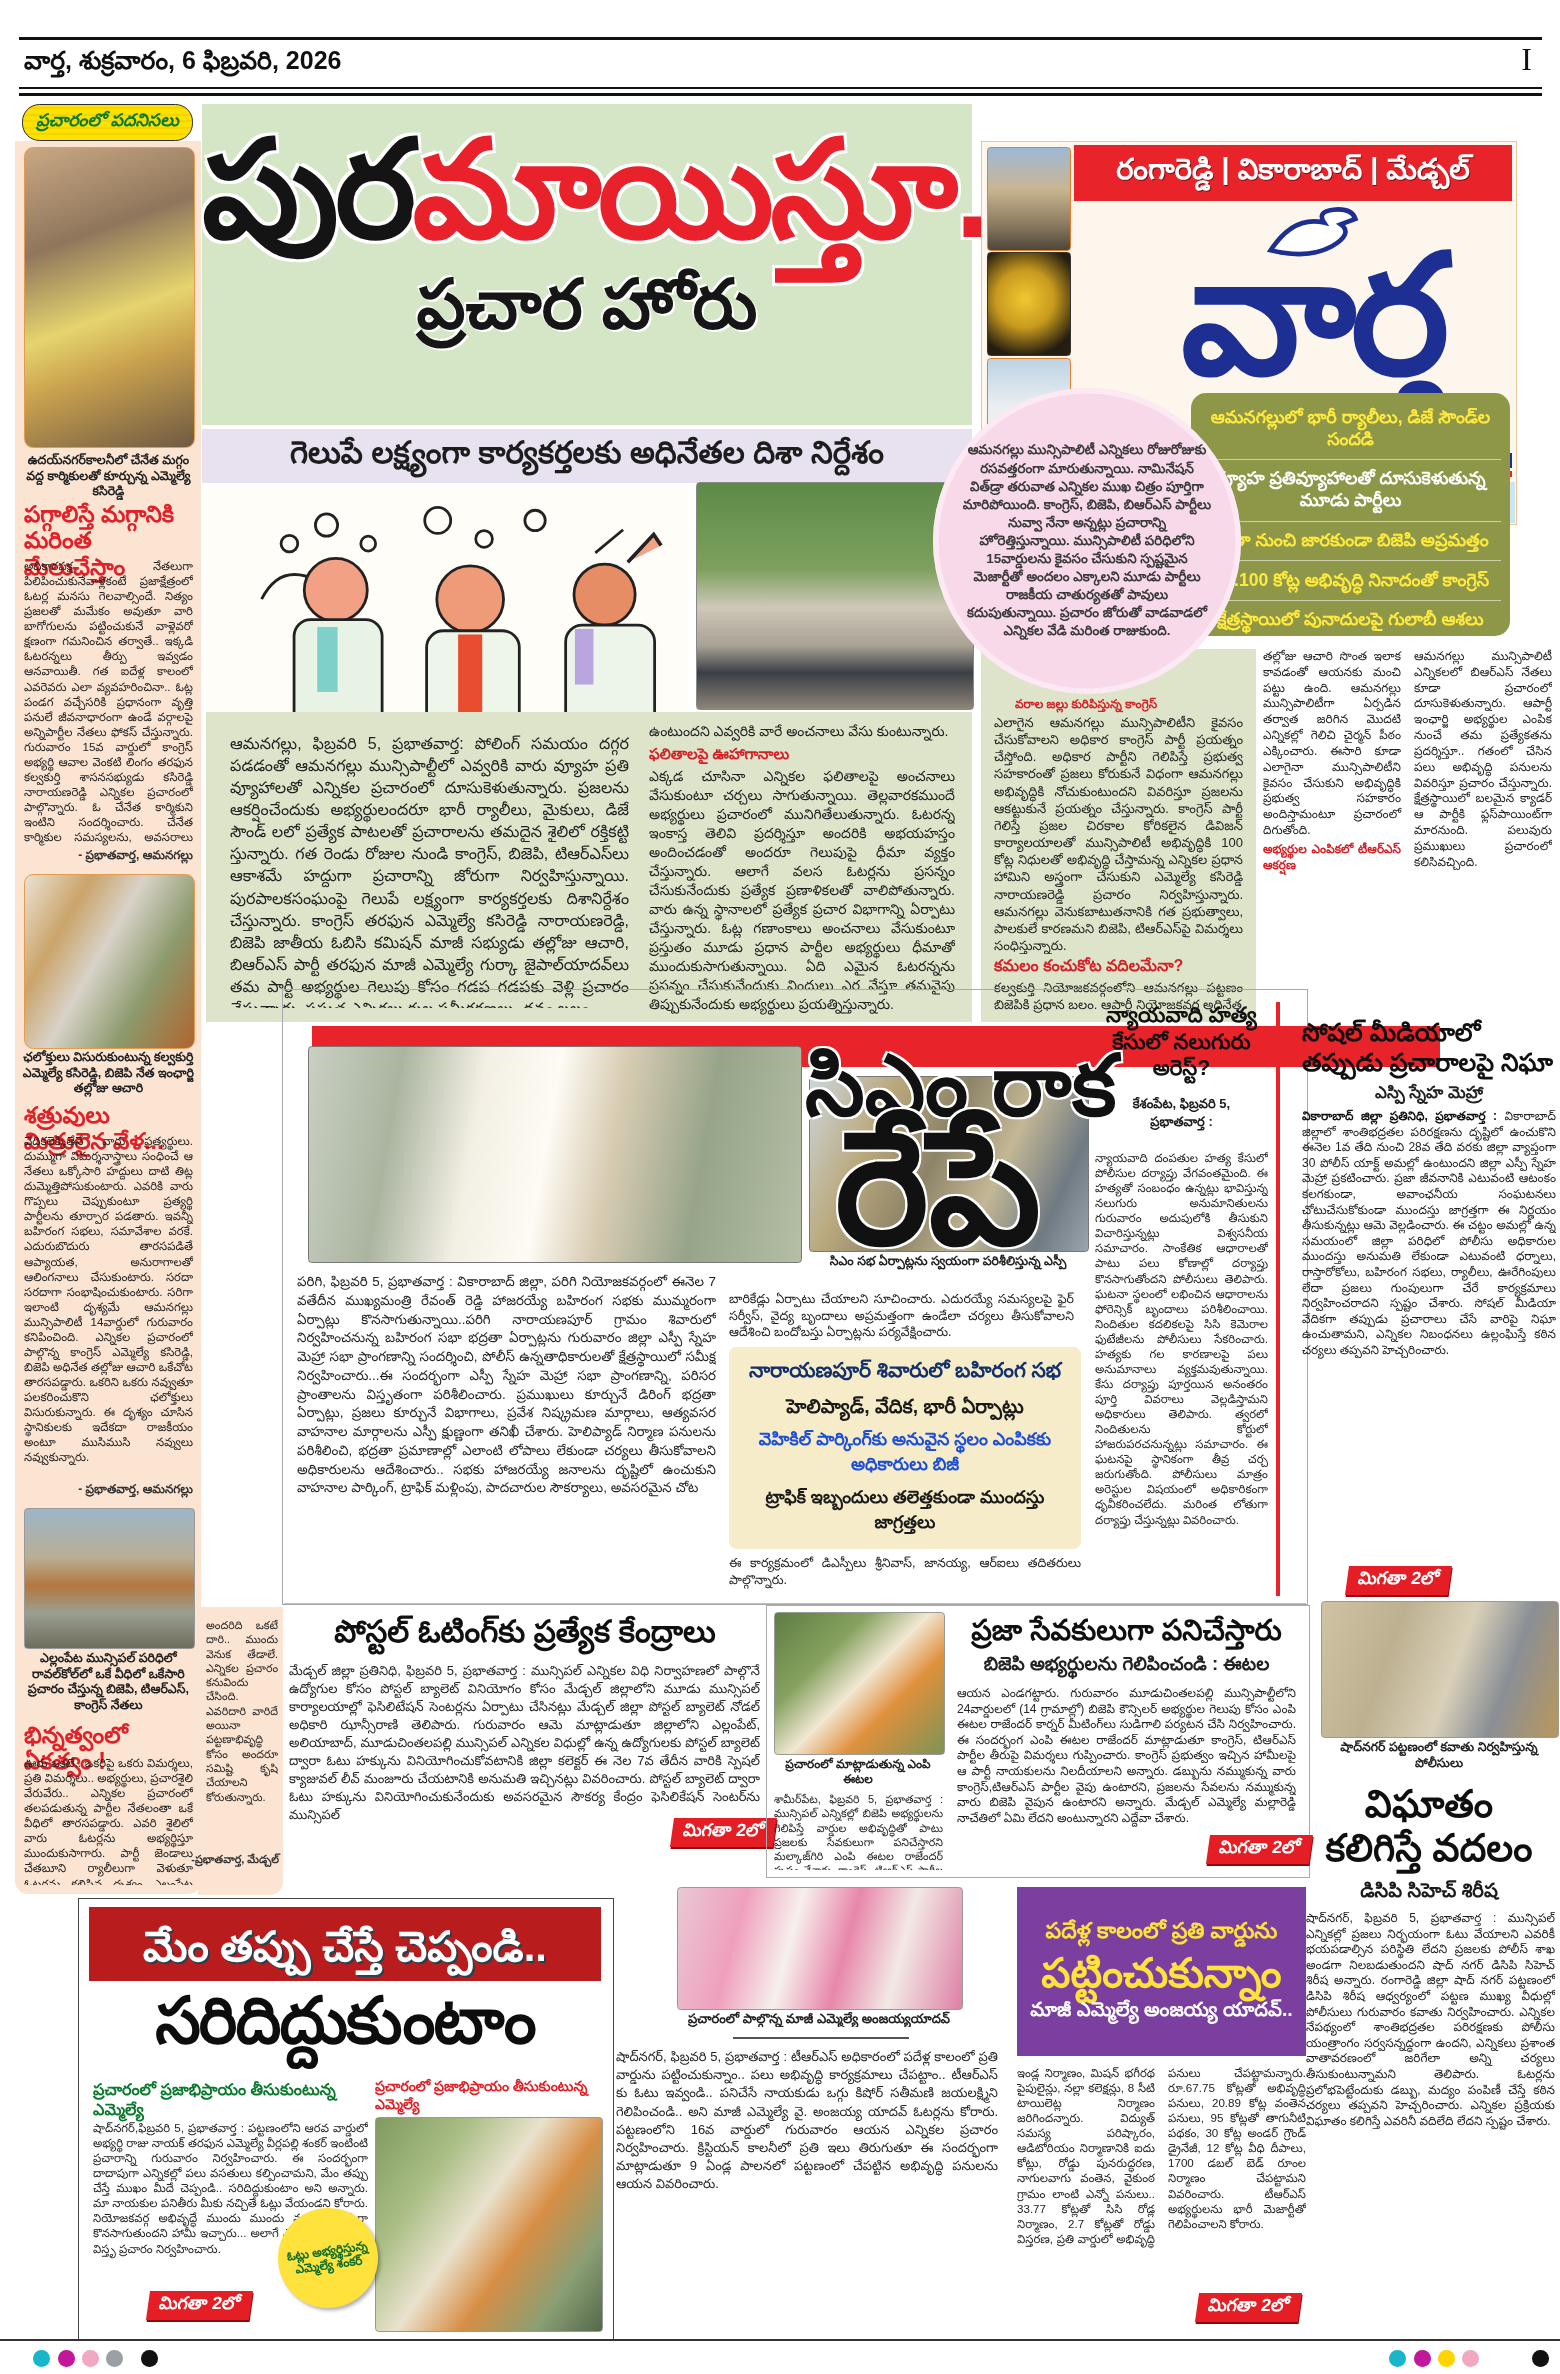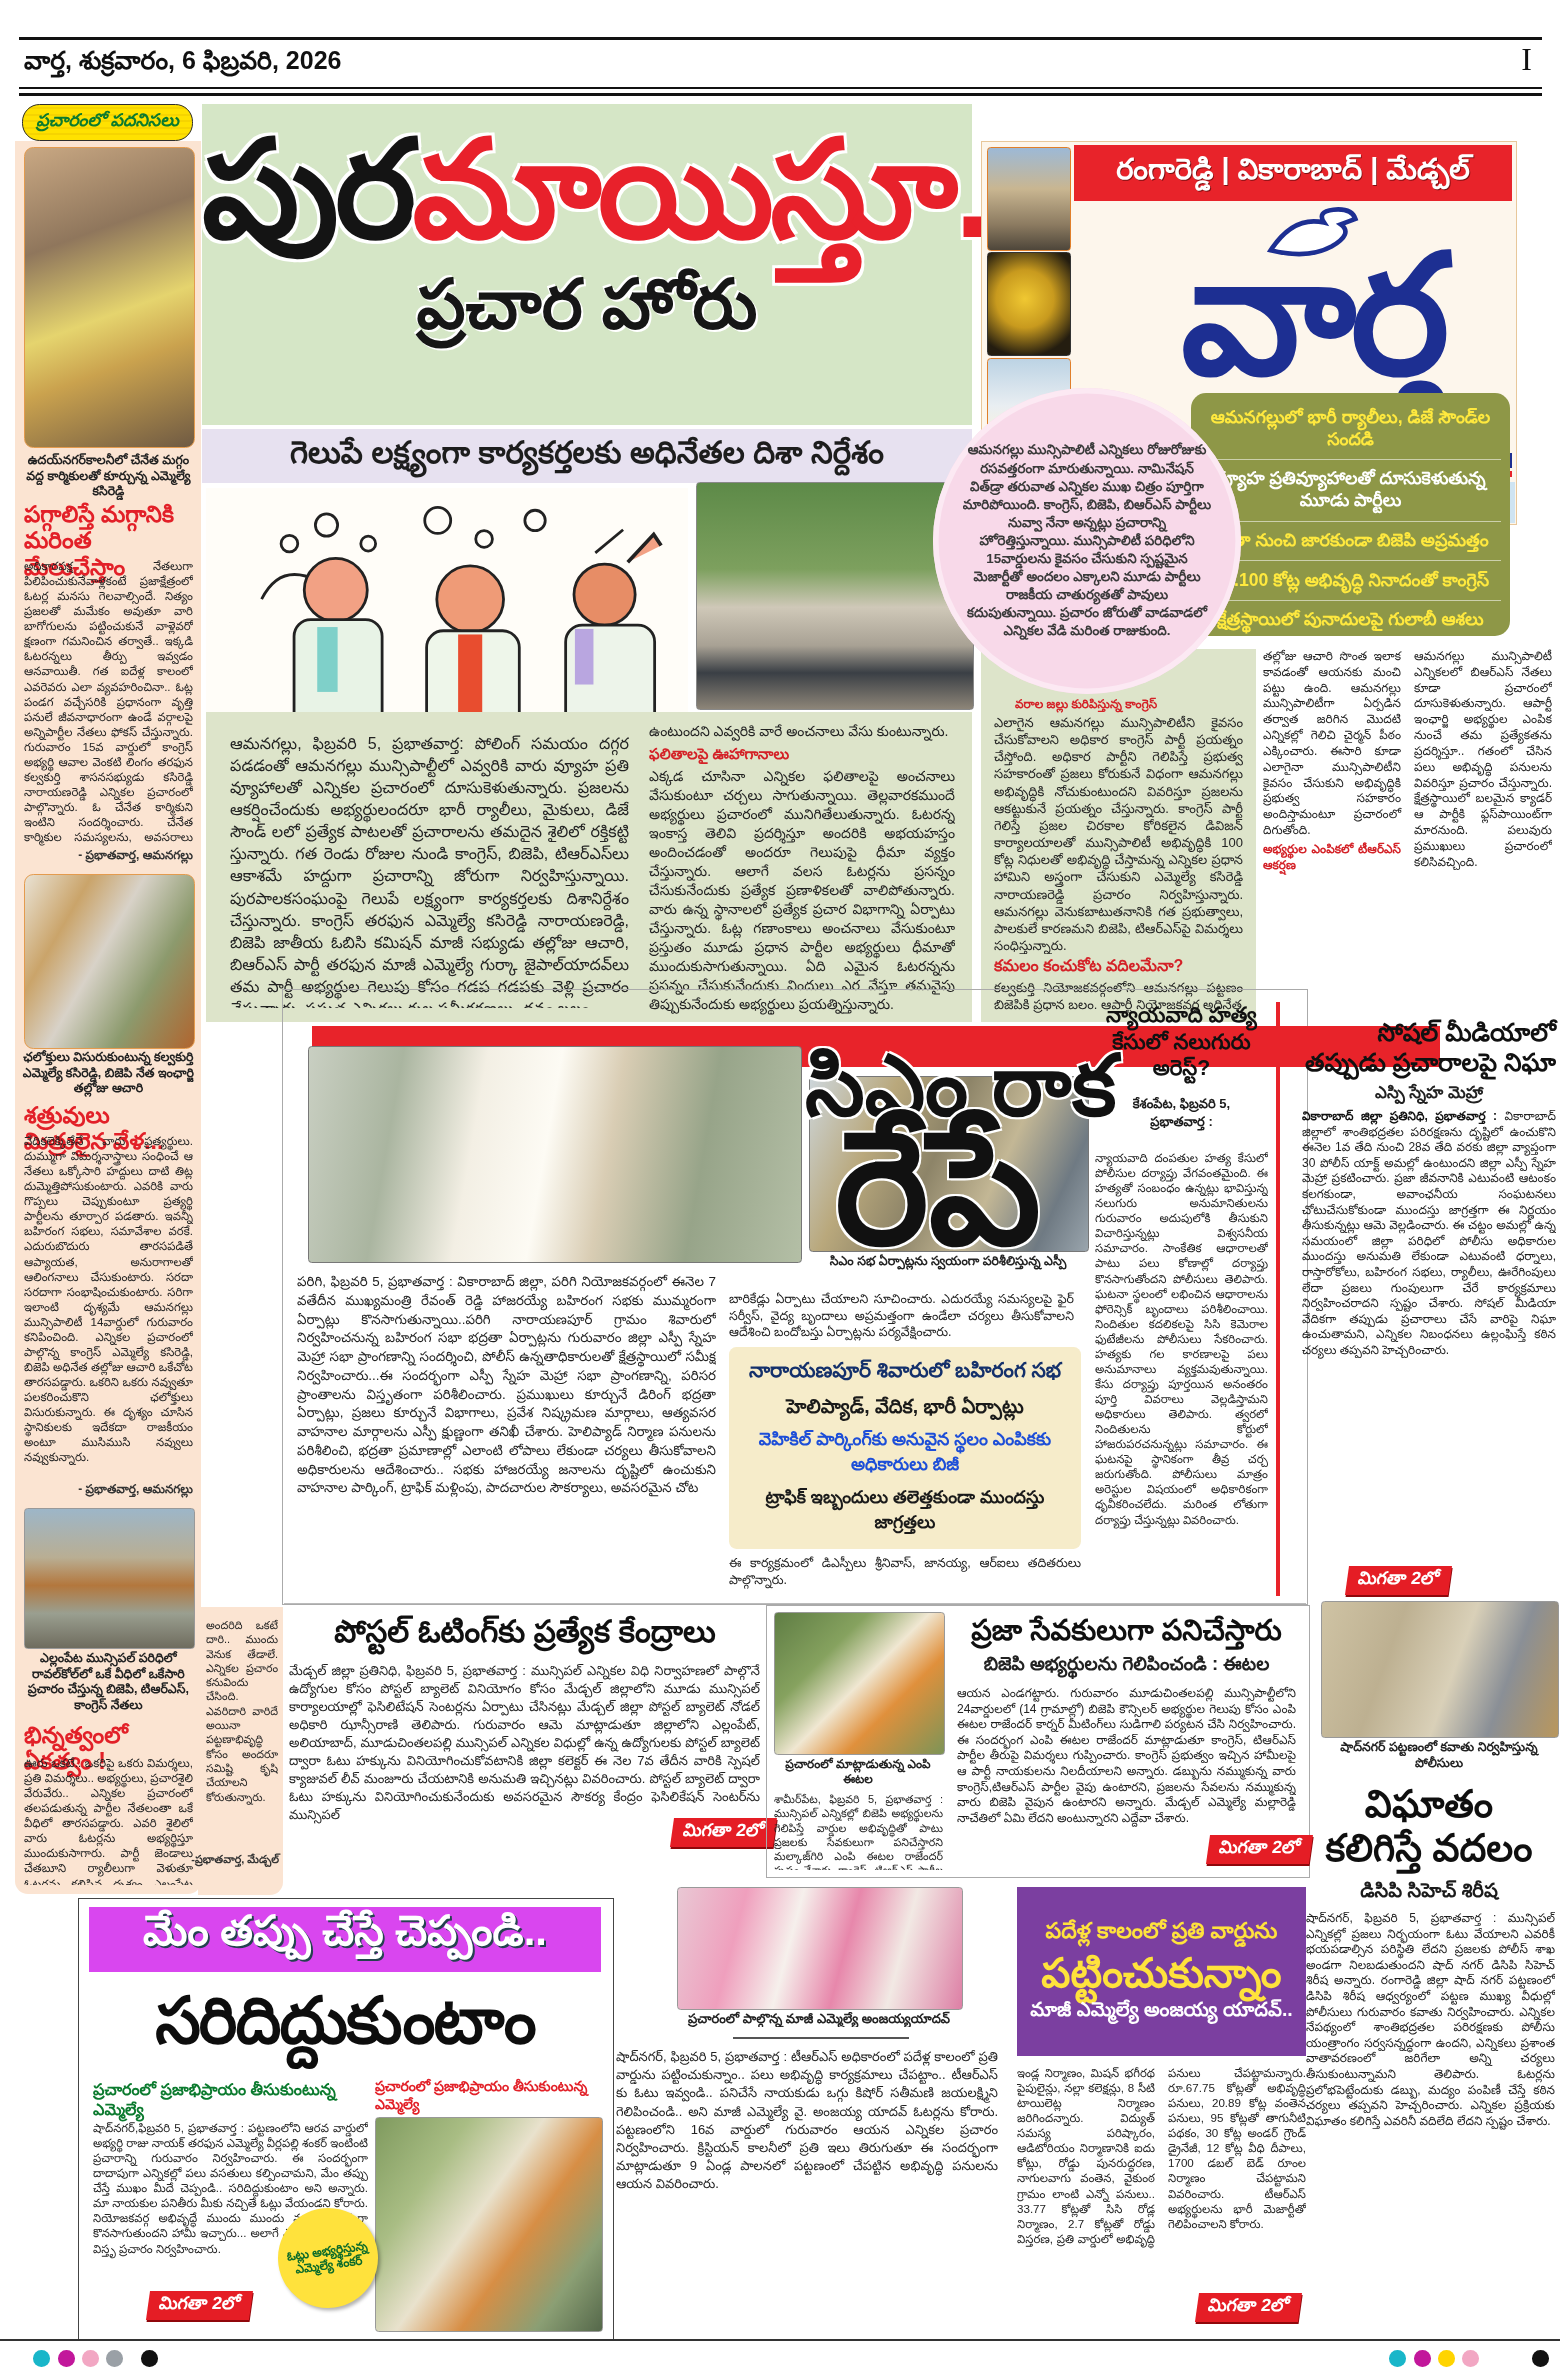--- a/index.html
+++ b/index.html
@@ -190,21 +190,21 @@
   <div class="abs body-text" style="left:729px;top:1555px;width:352px;height:41px;font-size:12.5px;">ఈ కార్యక్రమంలో డిఎస్పీలు శ్రీనివాస్, జానయ్య, ఆర్ఐలు తదితరులు పాల్గొన్నారు.</div>
 
   <div class="abs" style="left:1095px;top:1002px;width:173px;text-align:center;font-weight:800;font-size:21.3px;line-height:1.25;color:#111;">న్యాయవాది హత్య కేసులో నలుగురు అరెస్ట్?</div>
   <div class="abs" style="left:1095px;top:1096px;width:173px;text-align:center;font-weight:bold;font-size:13px;">
     <span>కేశంపేట, ఫిబ్రవరి 5,</span><br>
     <span>ప్రభాతవార్త :</span>
   </div>
   <div class="abs body-sm" style="left:1095px;top:1150px;width:173px;height:443px;font-size:11.6px;">న్యాయవాది దంపతుల హత్య కేసులో పోలీసుల దర్యాప్తు వేగవంతమైంది. ఈ హత్యతో సంబంధం ఉన్నట్లు భావిస్తున్న నలుగురు అనుమానితులను గురువారం అదుపులోకి తీసుకుని విచారిస్తున్నట్లు విశ్వసనీయ సమాచారం. సాంకేతిక ఆధారాలతో పాటు పలు కోణాల్లో దర్యాప్తు కొనసాగుతోందని పోలీసులు తెలిపారు. ఘటనా స్థలంలో లభించిన ఆధారాలను ఫోరెన్సిక్ బృందాలు పరిశీలించాయి. నిందితుల కదలికలపై సిసి కెమెరాల ఫుటేజీలను పోలీసులు సేకరించారు. హత్యకు గల కారణాలపై పలు అనుమానాలు వ్యక్తమవుతున్నాయి. కేసు దర్యాప్తు పూర్తయిన అనంతరం పూర్తి వివరాలు వెల్లడిస్తామని అధికారులు తెలిపారు. త్వరలో నిందితులను కోర్టులో హాజరుపరచనున్నట్లు సమాచారం. ఈ ఘటనపై స్థానికంగా తీవ్ర చర్చ జరుగుతోంది. పోలీసులు మాత్రం అరెస్టుల విషయంలో అధికారికంగా ధృవీకరించలేదు. మరింత లోతుగా దర్యాప్తు చేస్తున్నట్లు వివరించారు.</div>
   <div class="abs" style="left:1276px;top:1002px;width:3.7px;height:594px;background:#e8232a;"></div>
 
-  <div class="abs" style="left:1302px;top:1017px;width:254px;text-align:right;font-weight:800;font-size:25px;line-height:1.2;color:#111;">సోషల్ మీడియాలో తప్పుడు ప్రచారాలపై నిఘా</div>
+  <div class="abs" style="left:1302px;top:1017px;width:254px;text-align:left;font-weight:800;font-size:25px;line-height:1.2;color:#111;">సోషల్ మీడియాలో తప్పుడు ప్రచారాలపై నిఘా</div>
   <div class="abs" style="left:1302px;top:1083px;width:254px;text-align:center;font-weight:bold;font-size:16.7px;color:#222;">ఎస్పి స్నేహ మెహ్రా</div>
   <div class="abs body-sm" style="left:1302px;top:1109px;width:254px;height:451px;font-size:12px;">
     <span class="dateline">వికారాబాద్ జిల్లా ప్రతినిధి, ప్రభాతవార్త :</span>
     <span>వికారాబాద్ జిల్లాలో శాంతిభద్రతల పరిరక్షణను దృష్టిలో ఉంచుకొని ఈనెల 1వ తేది నుంచి 28వ తేది వరకు జిల్లా వ్యాప్తంగా 30 పోలీస్ యాక్ట్ అమల్లో ఉంటుందని జిల్లా ఎస్పీ స్నేహ మెహ్రా ప్రకటించారు. ప్రజా జీవనానికి ఎటువంటి ఆటంకం కలగకుండా, అవాంఛనీయ సంఘటనలు చోటుచేసుకోకుండా ముందస్తు జాగ్రత్తగా ఈ నిర్ణయం తీసుకున్నట్లు ఆమె వెల్లడించారు. ఈ చట్టం అమల్లో ఉన్న సమయంలో జిల్లా పరిధిలో పోలీసు అధికారుల ముందస్తు అనుమతి లేకుండా ఎటువంటి ధర్నాలు, రాస్తారోకోలు, బహిరంగ సభలు, ర్యాలీలు, ఊరేగింపులు లేదా ప్రజలు గుంపులుగా చేరే కార్యక్రమాలు నిర్వహించరాదని స్పష్టం చేశారు. సోషల్ మీడియా వేదికగా తప్పుడు ప్రచారాలు చేసే వారిపై నిఘా ఉంచుతామని, ఎన్నికల నిబంధనలు ఉల్లంఘిస్తే కఠిన చర్యలు తప్పవని హెచ్చరించారు.</span>
   </div>
   <div class="abs" style="left:1347px;top:1566px;">
     <span class="more-badge">మిగతా 2లో</span>
   </div>
 
   <div class="abs rule" style="left:284px;top:1603px;width:1022px;height:0.9px;background:#bbb;"></div>
@@ -232,21 +232,21 @@
        linear-gradient(110deg,#cfc3a4 0%,#bdb091 30%,#d9d0b8 55%,#8a8f96 75%,#b9975d 100%);"></div>
   <div class="abs caption" style="left:1321px;top:1740px;width:236px;font-size:12.5px;">షాద్‌నగర్ పట్టణంలో కవాతు నిర్వహిస్తున్న పోలీసులు</div>
   <div class="abs" style="left:1302px;top:1783px;width:254px;text-align:center;font-weight:800;font-size:38px;line-height:1.15;color:#0f0f0f;">
     <span>విఘాతం</span><br>
     <span>కలిగిస్తే వదలం</span>
   </div>
   <div class="abs" style="left:1302px;top:1879px;width:254px;text-align:center;font-weight:bold;font-size:19.5px;">డిసిపి సిహెచ్ శిరీష</div>
   <div class="abs body-sm" style="left:1306px;top:1911px;width:249px;height:423px;font-size:12px;">షాద్‌నగర్,  ఫిబ్రవరి 5,  ప్రభాతవార్త : మున్సిపల్ ఎన్నికల్లో ప్రజలు నిర్భయంగా ఓటు వేయాలని ఎవరికీ భయపడాల్సిన పరిస్థితి లేదని ప్రజలకు పోలీస్ శాఖ అండగా నిలబడుతుందని షాద్ నగర్ డిసిపి సిహెచ్ శిరీష అన్నారు. రంగారెడ్డి జిల్లా షాద్ నగర్ పట్టణంలో డిసిపి శిరీష ఆధ్వర్యంలో పట్టణ ముఖ్య వీధుల్లో పోలీసులు గురువారం కవాతు నిర్వహించారు. ఎన్నికల నేపథ్యంలో శాంతిభద్రతల పరిరక్షణకు పోలీసు యంత్రాంగం సర్వసన్నద్ధంగా ఉందని, ఎన్నికలు ప్రశాంత వాతావరణంలో జరిగేలా అన్ని చర్యలు తీసుకుంటున్నామని తెలిపారు. ఓటర్లను ప్రలోభపెట్టేందుకు డబ్బు, మద్యం పంపిణీ చేస్తే కఠిన చర్యలు తప్పవని హెచ్చరించారు. ఎన్నికల ప్రక్రియకు విఘాతం కలిగిస్తే ఎవరినీ వదిలేది లేదని స్పష్టం చేశారు.</div>
 
   <div class="abs" style="left:78px;top:1898px;width:534px;height:440px;border:1.9px solid #444;background:#fff;"></div>
-  <div class="abs" style="left:89px;top:1907px;width:512px;height:65px;background:#d946ef;display:flex;align-items:flex-start;justify-content:center;">
+  <div class="abs" style="left:89px;top:1907px;width:512px;height:74px;background:#b91c1c;display:flex;align-items:flex-end;justify-content:center;">
     <span style="color:#fff;font-weight:800;font-size:42px;text-shadow:1.9px 1.9px 0 #24424f;">మేం తప్పు చేస్తే  చెప్పండి..</span>
   </div>
   <div class="abs" style="left:89px;top:1983px;width:512px;text-align:center;font-weight:800;font-size:65px;letter-spacing:-1.9px;color:#0d0d0d;">సరిదిద్దుకుంటాం</div>
   <div class="abs" style="left:93px;top:2080px;width:278px;color:#0b7a2e;font-weight:800;font-size:16px;line-height:1.25;">ప్రచారంలో ప్రజాభిప్రాయం తీసుకుంటున్న ఎమ్మెల్యే</div>
   <div class="abs" style="left:375px;top:2078px;width:226px;color:#e22028;font-weight:800;font-size:14px;line-height:1.25;">ప్రచారంలో ప్రజాభిప్రాయం తీసుకుంటున్న ఎమ్మెల్యే</div>
   <div class="abs photo sq" style="left:375px;top:2117px;width:226px;height:213px;background:
        linear-gradient(125deg,#7f9a5e 0%,#a9bd84 25%,#e9e2cd 45%,#d78e45 62%,#8b9f74 82%,#55684a 100%);"></div>
   <div class="abs body-sm" style="left:93px;top:2120px;width:275px;height:158px;font-size:11.6px;">షాద్‌నగర్,ఫిబ్రవరి 5, ప్రభాతవార్త : పట్టణంలోని ఆరవ వార్డులో అభ్యర్థి రాజు నాయక్ తరఫున ఎమ్మెల్యే వీర్లపల్లి శంకర్ ఇంటింటి ప్రచారాన్ని గురువారం నిర్వహించారు. ఈ సందర్భంగా దాదాపుగా ఎన్నికల్లో పలు వసతులు కల్పించామని, మేం తప్పు చేస్తే ముఖం మీదే చెప్పండి.. సరిదిద్దుకుంటాం అని అన్నారు. మా నాయకుల పనితీరు మీకు నచ్చితే ఓట్లు వేయండని కోరారు. నియోజకవర్గ అభివృద్ధే ముందు ముందు మరింత వేగంగా కొనసాగుతుందని హామీ ఇచ్చారు... అలాగే ఎమ్మెల్యే ఒకట వద్ద విస్తృ ప్రచారం నిర్వహించారు.</div>
   <div class="abs" style="left:278px;top:2208px;width:100px;height:100px;background:#ffe23c;border-radius:50%;
        display:flex;align-items:center;justify-content:center;transform:rotate(-8deg);box-shadow:1.9px 2.8px 3.7px rgba(0,0,0,.3);z-index:3;">

